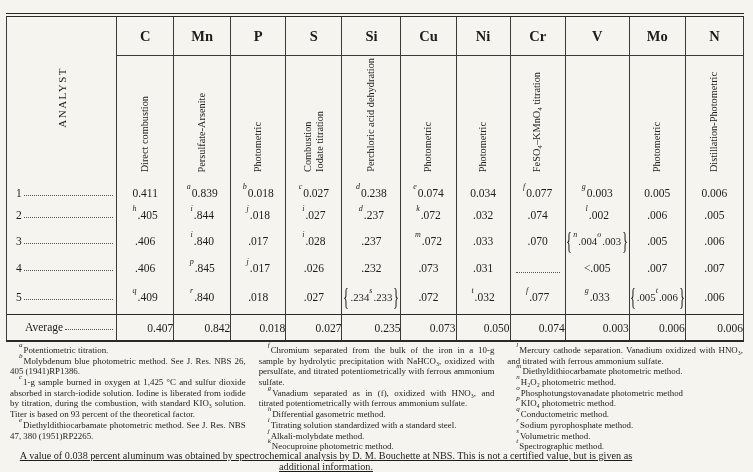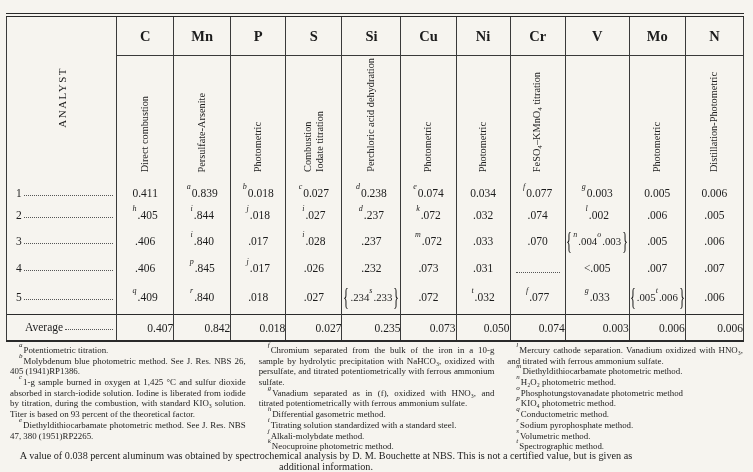--- a/index.html
+++ b/index.html
@@ -38,21 +38,21 @@
   .leader{flex:1;border-bottom:1.4px dotted #555;margin:0 1px 3px 2px;min-width:6px;}
   sup.vs{font-size:8px;font-style:italic;line-height:0;position:relative;top:-3px;margin-right:1px;}
   .bracewrap{display:flex;align-items:center;justify-content:center;}
   .bstack{display:flex;flex-direction:row;font-size:10.8px;line-height:1.15;}
   .brace{font-size:25px;font-weight:300;transform:scaleX(0.5);line-height:0.9;margin:0 -2px;}
   .crleader{display:block;margin:0 5px;border-bottom:1.2px dotted #555;height:0.8em;}
   .footnotes{position:absolute;top:345px;left:10px;width:733px;display:flex;gap:13px;}
   .fncol{flex:1;font-size:8.9px;line-height:1.2;text-align:justify;}
   .fncol p{margin:0;text-indent:9px;}
   sup.fnm{font-size:7px;font-style:italic;line-height:0;position:relative;top:-2px;margin-right:1px;}
-  .bottomnote{position:absolute;top:450px;left:0;width:652px;text-align:center;font-size:10.2px;}
+  .bottomnote{position:absolute;top:450px;left:0;width:652px;text-align:center;font-size:10.2px;text-decoration:underline;}
 </style>
 </head>
 <body>
 
 <div class="tablewrap">
   <table>
     <colgroup>
       <col style="width:110px">
         <col style="width:57px">
         <col style="width:57px">

